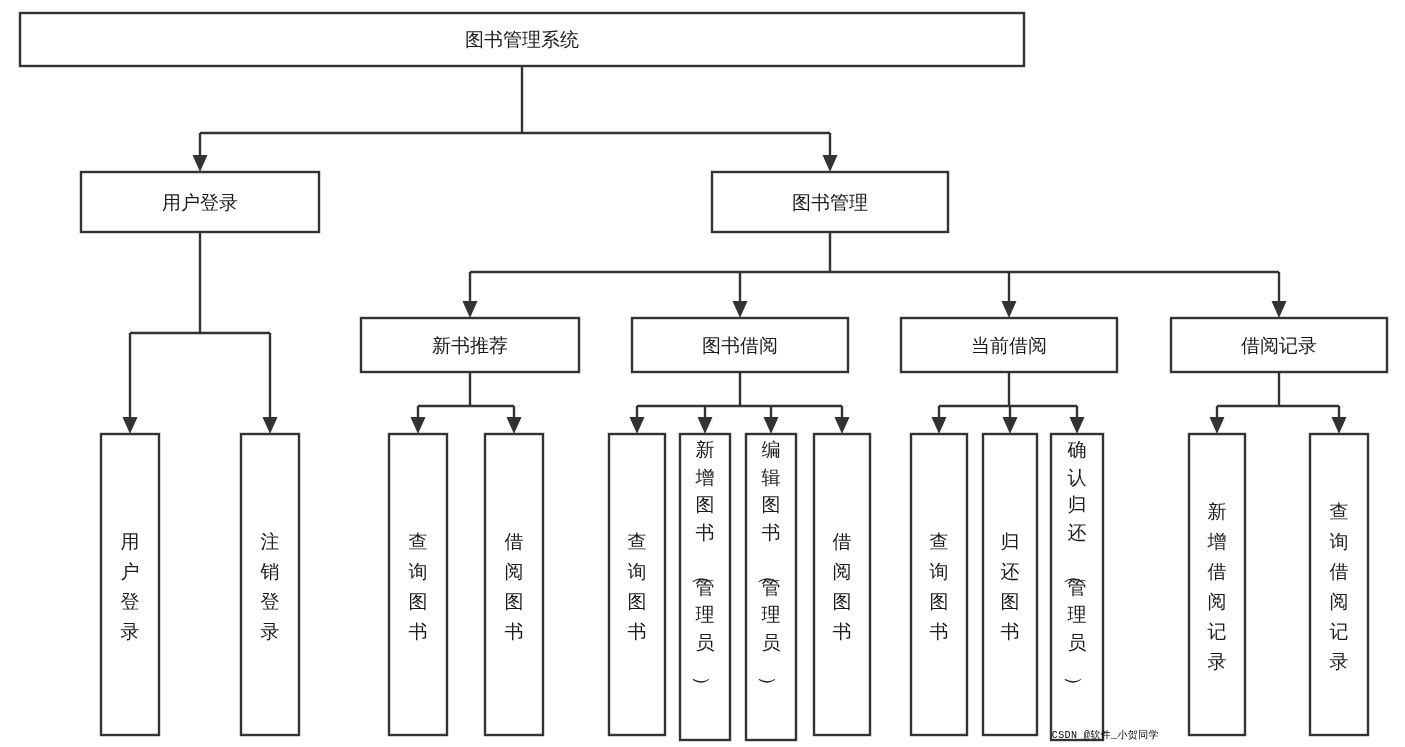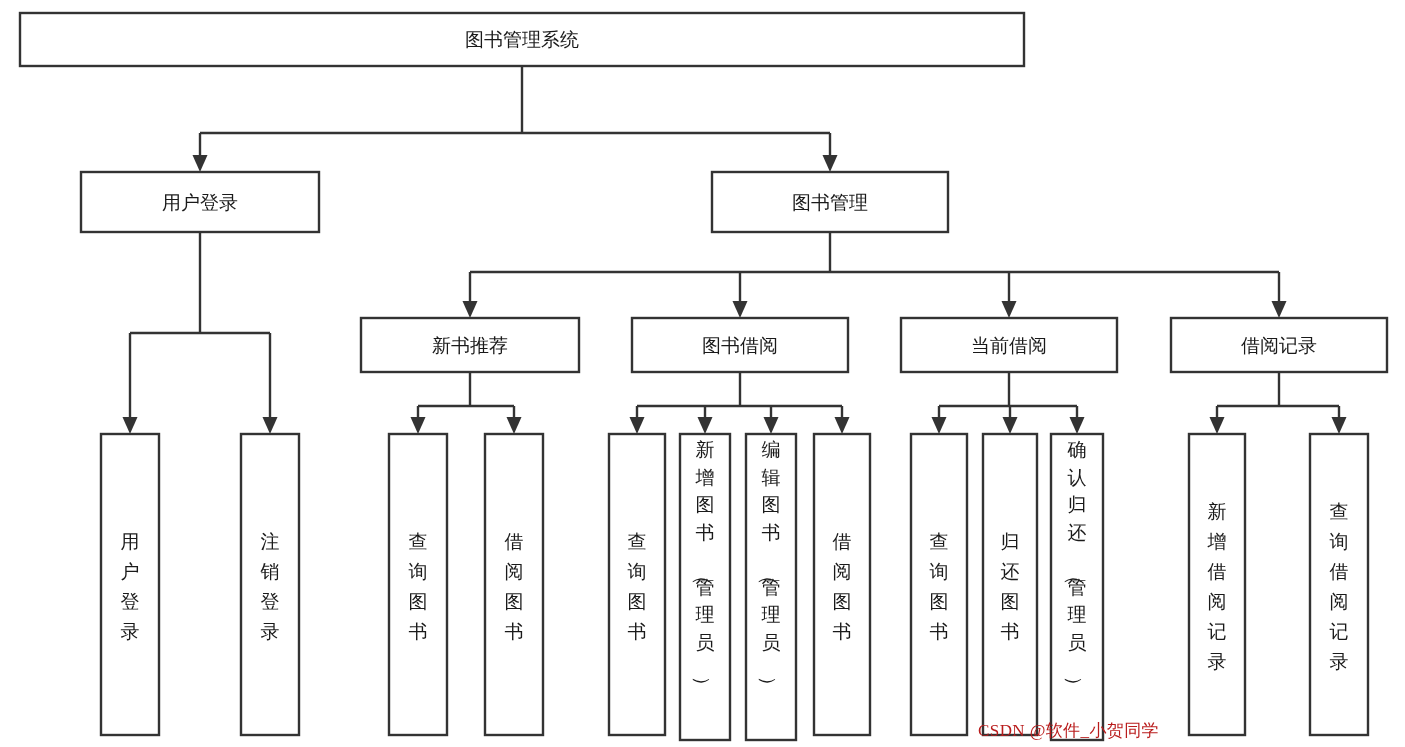--- a/index.html
+++ b/index.html
@@ -55,23 +55,23 @@
     font-family: "DejaVu Sans", "Liberation Sans", sans-serif;
     font-size: 19px;
     fill: #1a1a1a;
     text-anchor: middle;
     white-space: pre;
   }
   .watermark-text {
     position: absolute;
     right: 10px;
     bottom: 5px;
-    font-family: Liberation Serif, serif;
-    font-size: 17px;
-    color: #b91c1c;
+    font-family: Liberation Mono, monospace;
+    font-size: 10px;
+    color: #000000;
     letter-spacing: 0.4px;
     user-select: none;
     white-space: nowrap;
   }
 </style>
 </head>
 <body>
 
 <div id="diagram-root">
 

